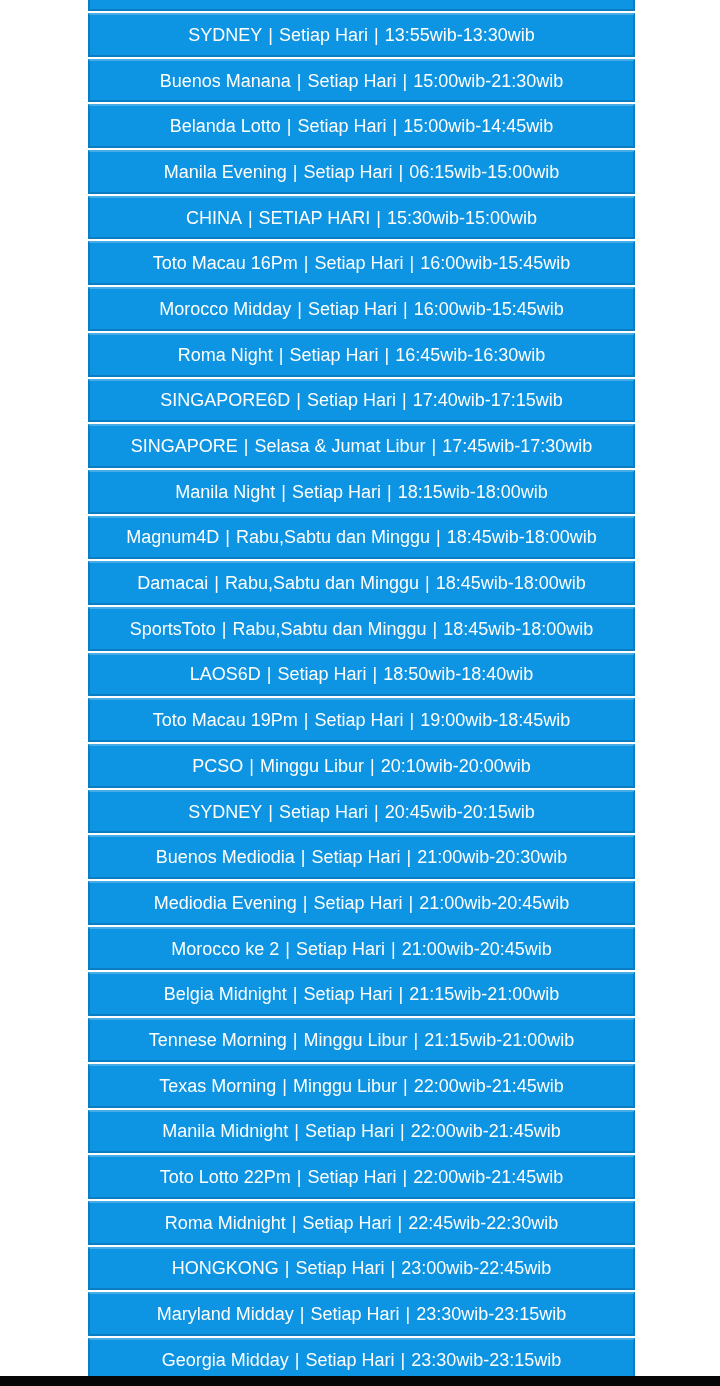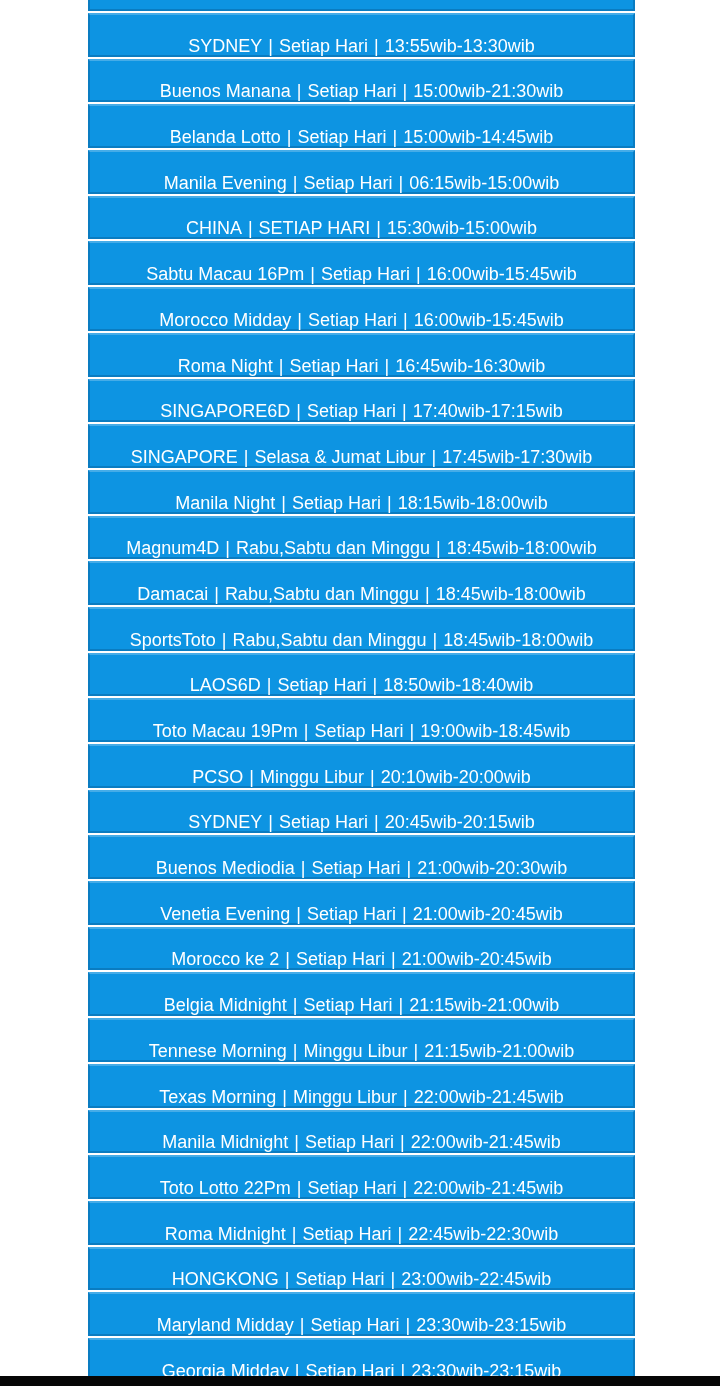--- a/index.html
+++ b/index.html
@@ -21,21 +21,21 @@
     width: 547px;
   }
   .schedule-row {
     box-sizing: border-box;
     height: 43.7px;
     margin-bottom: 2px;
     background: var(--row-bg, #0d94e2);
     border: 2px solid var(--row-border-dark, #0a7cc1);
     border-top-color: var(--row-border-light, #45ace8);
     display: flex;
-    align-items: flex-end;
+    align-items: center;
     justify-content: center;
     color: var(--row-text, #ffffff);
     font-size: 18px;
     line-height: 1;
     white-space: nowrap;
     cursor: pointer;
   }
   .schedule-row.partial {
     height: 11px;
     border-top: none;
@@ -94,21 +94,21 @@
 
   <div class="schedule-row">
     <span>CHINA</span>
     <span class="sep">|</span>
     <span>SETIAP HARI</span>
     <span class="sep">|</span>
     <span>15:30wib-15:00wib</span>
   </div>
 
   <div class="schedule-row">
-    <span>Sabtu Macau 16Pm</span>
+    <span>Toto Macau 16Pm</span>
     <span class="sep">|</span>
     <span>Setiap Hari</span>
     <span class="sep">|</span>
     <span>16:00wib-15:45wib</span>
   </div>
 
   <div class="schedule-row">
     <span>Morocco Midday</span>
     <span class="sep">|</span>
     <span>Setiap Hari</span>
@@ -206,21 +206,21 @@
 
   <div class="schedule-row">
     <span>Buenos Mediodia</span>
     <span class="sep">|</span>
     <span>Setiap Hari</span>
     <span class="sep">|</span>
     <span>21:00wib-20:30wib</span>
   </div>
 
   <div class="schedule-row">
-    <span>Venetia Evening</span>
+    <span>Mediodia Evening</span>
     <span class="sep">|</span>
     <span>Setiap Hari</span>
     <span class="sep">|</span>
     <span>21:00wib-20:45wib</span>
   </div>
 
   <div class="schedule-row">
     <span>Morocco ke 2</span>
     <span class="sep">|</span>
     <span>Setiap Hari</span>

